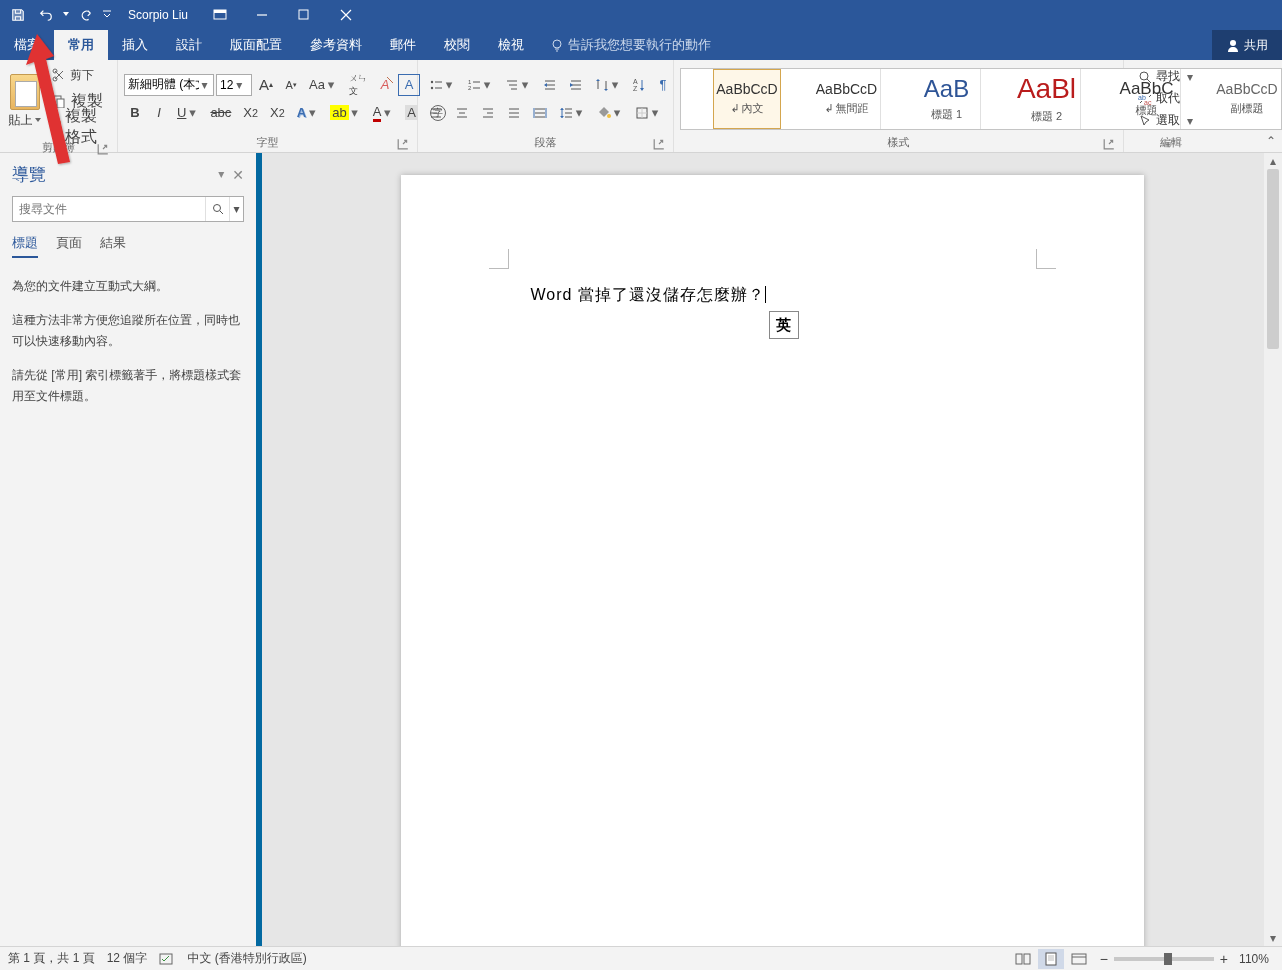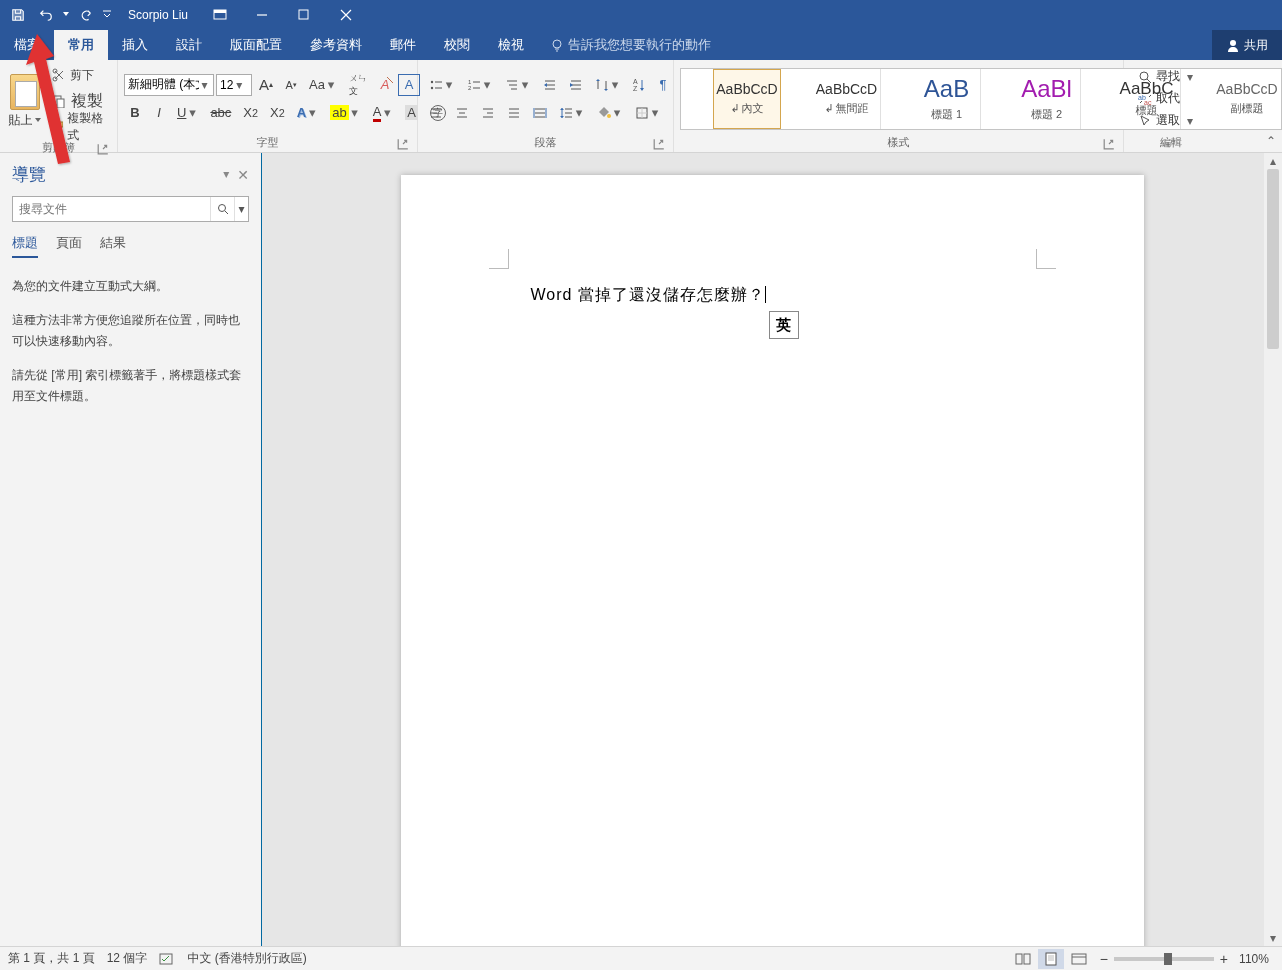--- a/index.html
+++ b/index.html
@@ -41,21 +41,21 @@
 .styleitem { width:68px; height:60px; border-right:1px solid #e0e0e0; display:flex; flex-direction:column; align-items:center; justify-content:center; cursor:pointer; padding:2px;margin-left:32px; }
 .styleitem.sel { border:1px solid #d4a64e; background:#fef7e8; }
 .styleitem .prev { font-size:14px; color:#333; }
 .styleitem .nm { font-size:11px; color:#555; margin-top:4px; display:flex; align-items:center; gap:2px; }
 .editgrp { display:flex; flex-direction:column; gap:2px; padding:0 4px; }
 .editrow { display:flex; align-items:center; gap:4px; font-size:12px; color:#333; cursor:pointer; height:20px; padding:0 4px; }
 .collapse { position:absolute; right:6px; bottom:4px; cursor:pointer; color:#666; }
 
 
 .content { display:flex; height:793px; }
-.navpane { width:262px; background:#f3f3f3; border-right:1px solid #0369a1; padding:10px 12px; color:#333; }
+.navpane { width:262px; background:#f3f3f3; border-right:6px solid #0369a1; padding:10px 12px; color:#333; }
 .navhead { display:flex; align-items:center; justify-content:space-between; margin-bottom:10px; }
 .navtitle { font-size:17px; color:#2b579a; }
 .searchbox { height:26px; border:1px solid #ababab; background:#fff; display:flex; align-items:center; margin-bottom:12px; }
 .searchbox input { flex:1; border:none; outline:none; padding:0 6px; font-size:12px; background:transparent; }
 .searchbox .sbtn { width:24px; display:flex; align-items:center; justify-content:center; border-left:1px solid #e0e0e0; height:100%; cursor:pointer; color:#555; }
 .navtabs { display:flex; gap:18px; font-size:13px; margin-bottom:18px; }
 .navtab { cursor:pointer; color:#555; padding-bottom:4px; }
 .navtab.active { color:#2b579a; border-bottom:2px solid #2b579a; }
 .navtext { font-size:12px; color:#444; line-height:1.7; margin-bottom:14px; }
 
@@ -198,21 +198,21 @@
               <rect x="2" y="2" width="7" height="9" fill="none" stroke="#666"></rect>
               <rect x="5" y="5" width="7" height="9" fill="#fff" stroke="#666"></rect>
             </svg>
           <span style="font-size:16px;margin-left:3px">複製</span>
         </div>
         <div class="hstack rbtn" style="justify-content:flex-start;width:64px">
           <svg width="14" height="14">
               <rect x="3" y="2" width="8" height="5" fill="#f0c674" stroke="#b08030"></rect>
               <path stroke="#666" d="M7 7v6"></path>
             </svg>
-          <span style="font-size:12px;margin-left:2px">複製格式</span>
+          <span style="font-size:16px;margin-left:2px">複製格式</span>
         </div>
       </div>
     </div>
     <div class="label"><span>剪貼簿</span>
       <svg class="dlaunch" viewBox="0 0 10 10">
           <path stroke="#888" fill="none" d="M1 1v8h8M5 5l3-3M8 4V2H6"></path>
         </svg>
     </div>
   </div>
 
@@ -417,21 +417,21 @@
             <div class="nm">
               <span>↲</span>
               <span>無間距</span>
             </div>
           </div>
         <div class="styleitem">
             <div class="prev" style="font-size:24px;color:#2e5496">AaB</div>
             <div class="nm">標題 1</div>
           </div>
         <div class="styleitem">
-            <div class="prev" style="font-size:24px;color:#a21caf">AaBl</div>
+            <div class="prev" style="font-size:28px;color:#b91c1c">AaBl</div>
             <div class="nm">標題 2</div>
           </div>
         <div class="styleitem">
             <div class="prev" style="font-size:17px">AaBbC</div>
             <div class="nm">標題</div>
           </div>
         <div class="styleitem" style="border-right:none">
             <div class="prev" style="color:#666">AaBbCcD</div>
             <div class="nm">副標題</div>
           </div>

